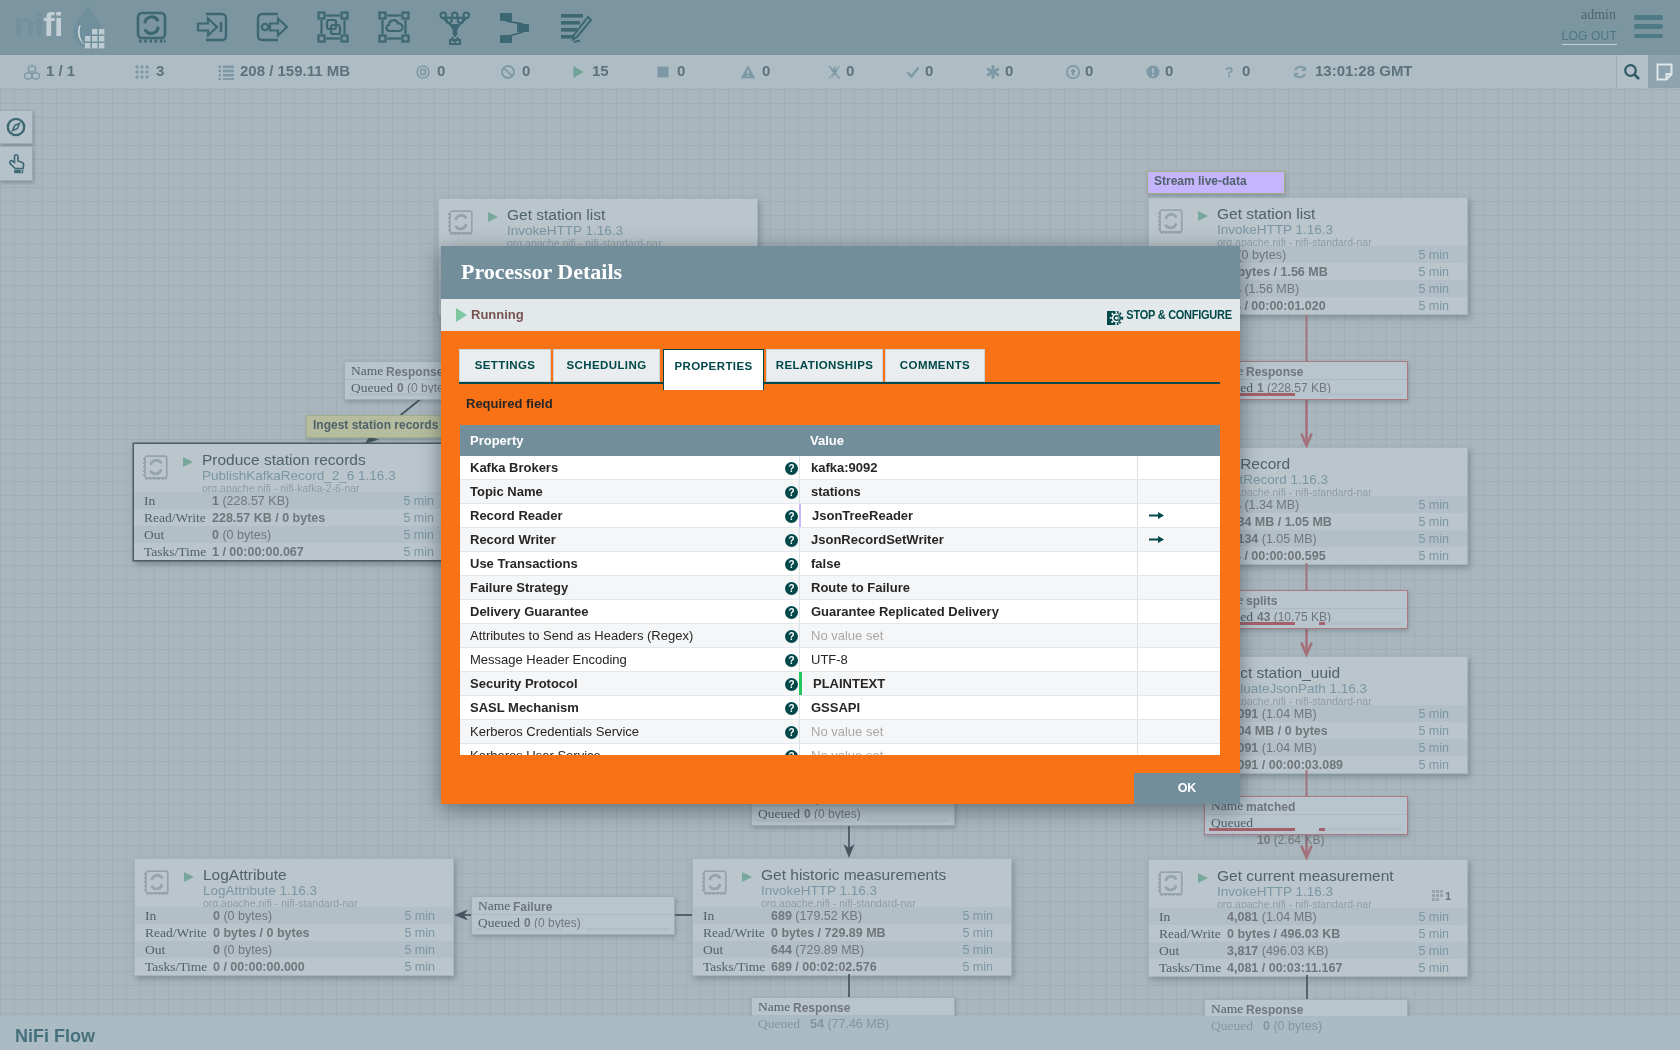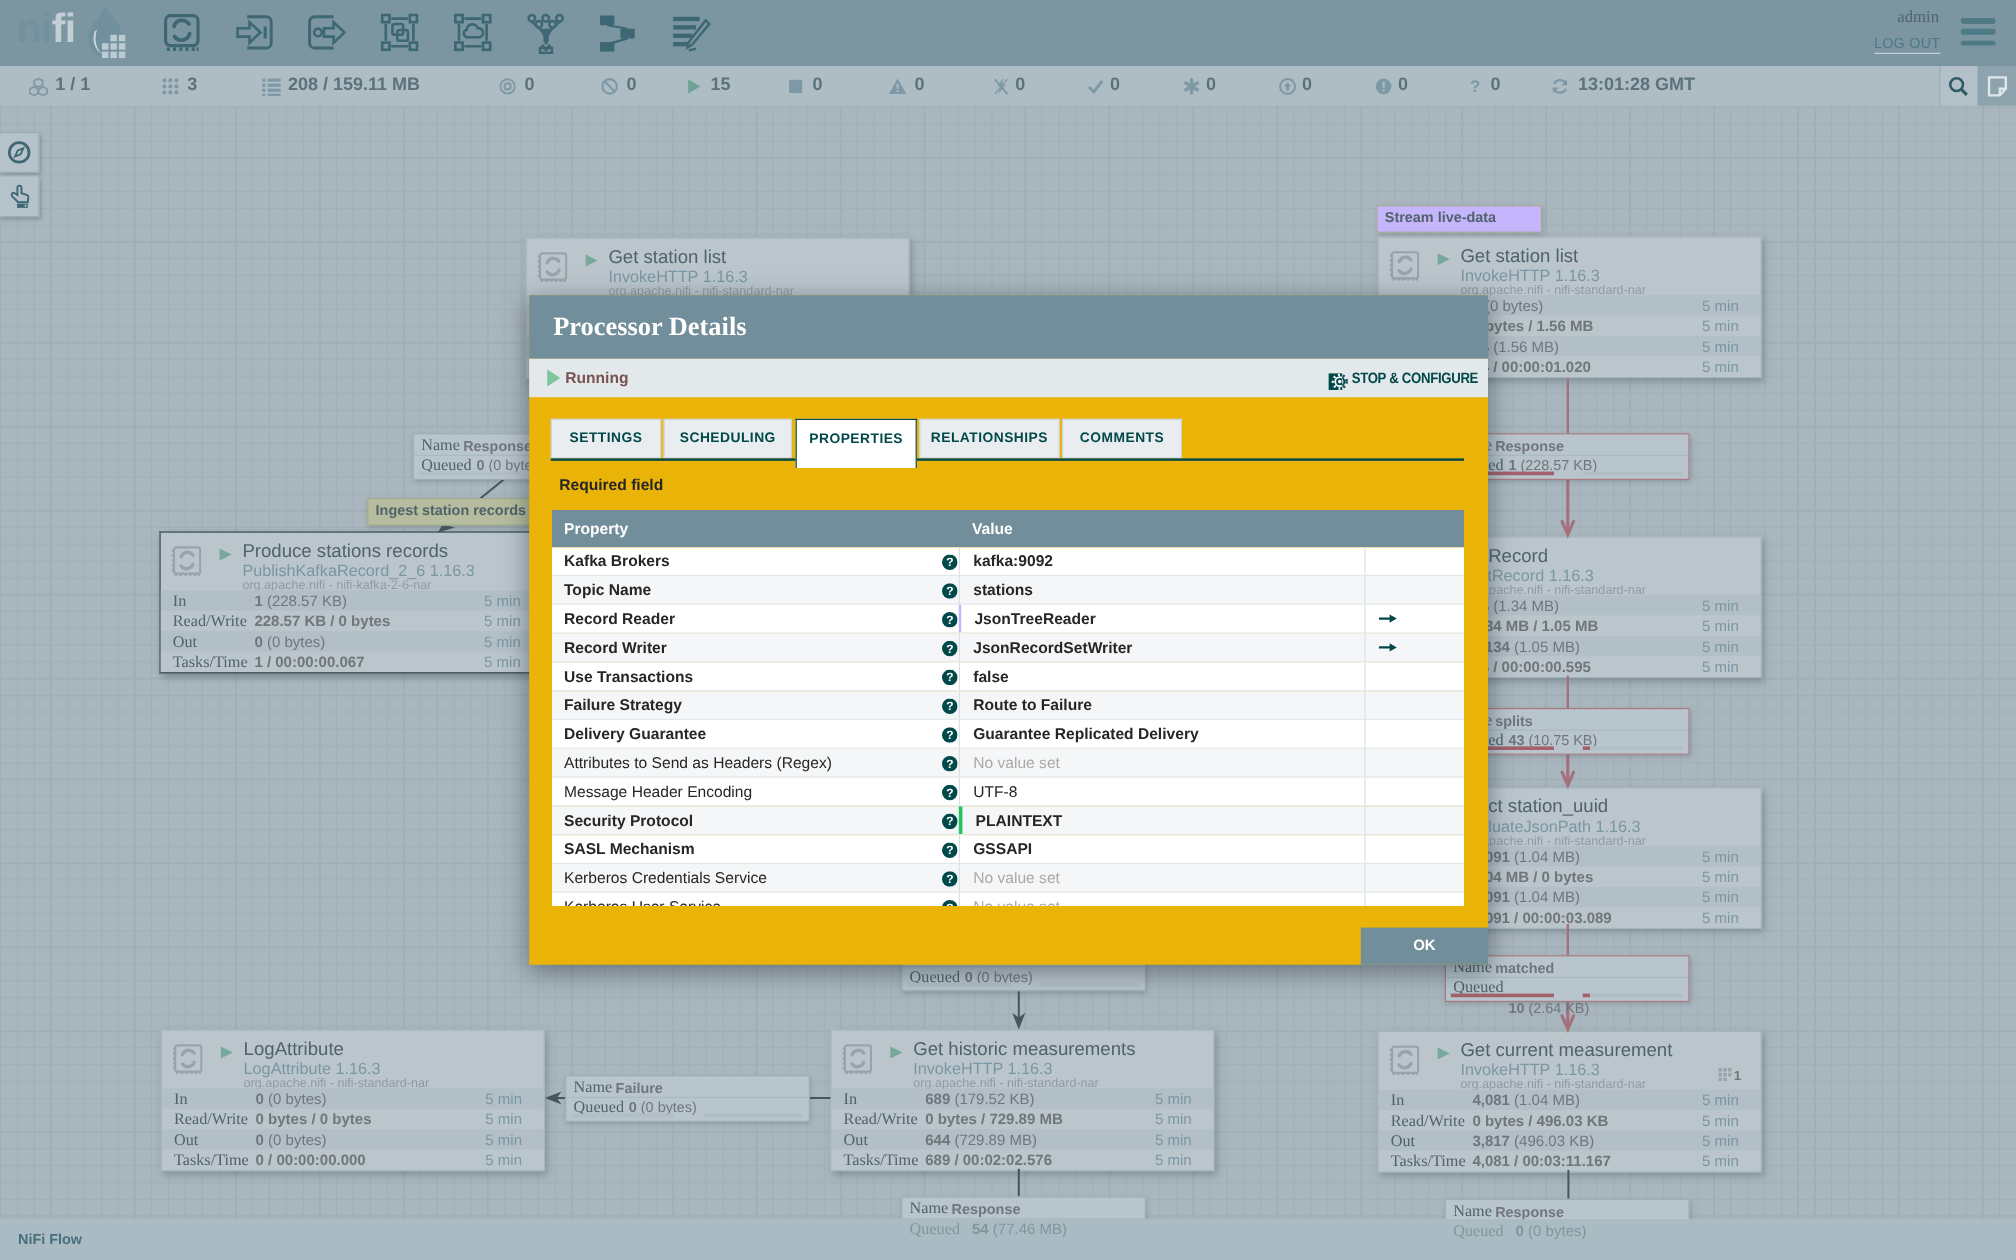--- a/index.html
+++ b/index.html
@@ -107,21 +107,21 @@
         <rect x="18.5" y="23.2" width="2" height="1.8"></rect>
         <rect x="22" y="23.2" width="1.5" height="1.8"></rect>
 <rect x="0" y="3" width="1.8" height="2"></rect>
         <rect x="0" y="7" width="1.8" height="2"></rect>
         <rect x="0" y="11" width="1.8" height="2"></rect>
         <rect x="0" y="15" width="1.8" height="2"></rect>
         <rect x="0" y="19" width="1.8" height="2"></rect>
       </g>
 </svg>
 <div style="position:absolute;left:49px;top:13px;width:0;height:0;border-left:10.5px solid #77a89b;border-top:5.5px solid transparent;border-bottom:5.5px solid transparent"></div>
-<div style="position:absolute;left:68px;top:7px;font:15.5px 'Liberation Sans',sans-serif;color:#50626a;white-space:nowrap">Produce stations records</div>
+<div style="position:absolute;left:68px;top:7px;font:15.5px 'Liberation Sans',sans-serif;color:#50626a;white-space:nowrap">Produce station records</div>
 <div style="position:absolute;left:68px;top:24px;font:13.5px 'Liberation Sans',sans-serif;color:#7b96a3;white-space:nowrap">PublishKafkaRecord_2_6 1.16.3</div>
 <div style="position:absolute;left:68px;top:37.5px;font:10.5px 'Liberation Sans',sans-serif;color:#8e9ca2;white-space:nowrap">org.apache.nifi - nifi-kafka-2-6-nar</div>
 <div style="position:absolute;left:0;top:48px;width:318px;height:17px;background:#b2bfc6;">
       <span style="position:absolute;left:10px;top:1px;font:13.5px 'Liberation Serif',serif;color:#50626a">In</span>
       <span style="position:absolute;left:78px;top:1.5px;font:12.5px 'Liberation Sans',sans-serif;color:#70767c"><b>1</b> (228.57 KB)</span>
       <span style="position:absolute;right:18px;top:1.5px;font:12.5px 'Liberation Sans',sans-serif;color:#7b96a3">5 min</span>
     </div>
     <div style="position:absolute;left:0;top:65px;width:318px;height:17px;background:#bac6cc;">
       <span style="position:absolute;left:10px;top:1px;font:13.5px 'Liberation Serif',serif;color:#50626a">Read/Write</span>
       <span style="position:absolute;left:78px;top:1.5px;font:12.5px 'Liberation Sans',sans-serif;color:#70767c"><b>228.57 KB / 0 bytes</b></span>
@@ -490,21 +490,21 @@
     </svg>
   </div>
 <div style="position:absolute;left:0;top:146px;width:32px;height:33px;background:#b5c2c9;border:1px solid #9dabb3;border-left:none;box-shadow:1px 2px 3px rgba(60,75,82,.35)">
 <svg style="position:absolute;left:5px;top:6px" width="22" height="22" viewBox="0 0 22 22">
       <path d="M7.2 12.5 L5 10.4 a1.7 1.7 0 0 1 2.3 -2.4 L9.5 9.5 V3.4 a1.7 1.7 0 0 1 3.4 0 V8 l3.8 1.2 a2.6 2.6 0 0 1 1.9 2.7 l-0.5 3.6 h-8 Z" fill="none" stroke="#3d6773" stroke-width="1.6"></path>
       <rect x="9.2" y="16.8" width="9" height="3.4" fill="#3d6773"></rect>
       <rect x="15.5" y="17.6" width="1.6" height="1.6" fill="#b5c2c9"></rect>
     </svg>
   </div>
 <div style="position:absolute;left:0;top:1016px;width:1680px;height:34px;background:#aabbc3;z-index:5">
-<span style="position:absolute;left:15px;top:10px;font-size:12px;font-weight:bold;color:#46707c">NiFi Flow</span>
+<span style="position:absolute;left:15px;top:10px;font-size:18px;font-weight:bold;color:#46707c">NiFi Flow</span>
 <span style="position:absolute;left:758px;top:0px;font:13.5px 'Liberation Serif',serif;color:rgba(86,102,110,.45)">Queued</span>
 <span style="position:absolute;left:810px;top:1px;font:12.5px 'Liberation Sans',sans-serif;color:rgba(86,102,110,.45)"><b>54</b> (77.46 MB)</span>
 <span style="position:absolute;left:1211px;top:2px;font:13.5px 'Liberation Serif',serif;color:rgba(86,102,110,.45)">Queued</span>
 <span style="position:absolute;left:1263px;top:3px;font:12.5px 'Liberation Sans',sans-serif;color:rgba(86,102,110,.45)"><b>0</b> (0 bytes)</span>
   </div>
 <div style="position:absolute;left:0;top:0;width:1680px;height:55px;background:#7b95a1;z-index:6">
 <div style="position:absolute;left:14px;top:5px;font:bold 34px 'Liberation Sans',sans-serif;letter-spacing:-0.5px">
 <span style="color:#72909e">ni</span><span style="color:#c3cfd5">fi</span></div>
 <svg style="position:absolute;left:71px;top:4px" width="38" height="48" viewBox="0 0 38 48">
 <path d="M17 1.5 C23.5 12 31.5 18.5 31.5 29 A14.5 14.5 0 0 1 2.5 29 C2.5 18.5 10.5 12 17 1.5 Z" fill="#71909e"></path>
@@ -717,21 +717,21 @@
       <circle cx="7.5" cy="7.5" r="5.3" fill="none" stroke="#2f5a66" stroke-width="2.2"></circle>
       <line x1="11.5" y1="11.5" x2="16" y2="16" stroke="#2f5a66" stroke-width="2.6"></line>
     </svg>
 <div style="position:absolute;left:1648px;top:0;width:32px;height:33px;background:#8da3ad">
 <svg style="position:absolute;left:8px;top:8px" width="17" height="18" viewBox="0 0 17 18">
         <path d="M1.5 1.5 H15.5 V11 L10.5 16.5 H1.5 Z" fill="none" stroke="#dfe7ea" stroke-width="2"></path>
         <path d="M15.5 11 H10.5 V16.5" fill="none" stroke="#dfe7ea" stroke-width="2"></path>
       </svg>
     </div>
 </div>
-<div style="position:absolute;left:441px;top:246px;width:799px;height:558px;background:#eab308;z-index:10;box-shadow:0 5px 20px rgba(30,40,45,.5)">
+<div style="position:absolute;left:441px;top:246px;width:799px;height:558px;background:#f97316;z-index:10;box-shadow:0 5px 20px rgba(30,40,45,.5)">
 <div style="position:absolute;left:0;top:0;width:100%;height:53px;background:#728E9B">
 <span style="position:absolute;left:20px;top:13px;font:bold 22px 'Liberation Serif',serif;color:#fff">Processor Details</span>
     </div>
 <div style="position:absolute;left:18px;top:103px;width:763px;height:43px">
 <div style="position:absolute;left:0;top:33px;width:761px;height:2px;background:#004849;z-index:1"></div>
 <div style="position:absolute;left:0px;top:0;width:92px;height:33px;background:#e9edef;border:1px solid #ccd3d6;box-sizing:border-box;text-align:center;line-height:31px;font-size:11.5px;font-weight:bold;color:#004849;letter-spacing:.4px">SETTINGS</div>
       <div style="position:absolute;left:94px;top:0;width:107px;height:33px;background:#e9edef;border:1px solid #ccd3d6;box-sizing:border-box;text-align:center;line-height:31px;font-size:11.5px;font-weight:bold;color:#004849;letter-spacing:.4px">SCHEDULING</div>
       <div style="position:absolute;left:204px;top:0;width:101px;height:41px;background:#fff;border:1px solid #004849;border-bottom:none;box-sizing:border-box;z-index:2;text-align:center;line-height:33px;font-size:11.5px;font-weight:bold;color:#004849;letter-spacing:.4px">PROPERTIES</div>
       <div style="position:absolute;left:307px;top:0;width:117px;height:33px;background:#e9edef;border:1px solid #ccd3d6;box-sizing:border-box;text-align:center;line-height:31px;font-size:11.5px;font-weight:bold;color:#004849;letter-spacing:.4px">RELATIONSHIPS</div>
       <div style="position:absolute;left:426px;top:0;width:100px;height:33px;background:#e9edef;border:1px solid #ccd3d6;box-sizing:border-box;text-align:center;line-height:31px;font-size:11.5px;font-weight:bold;color:#004849;letter-spacing:.4px">COMMENTS</div>

